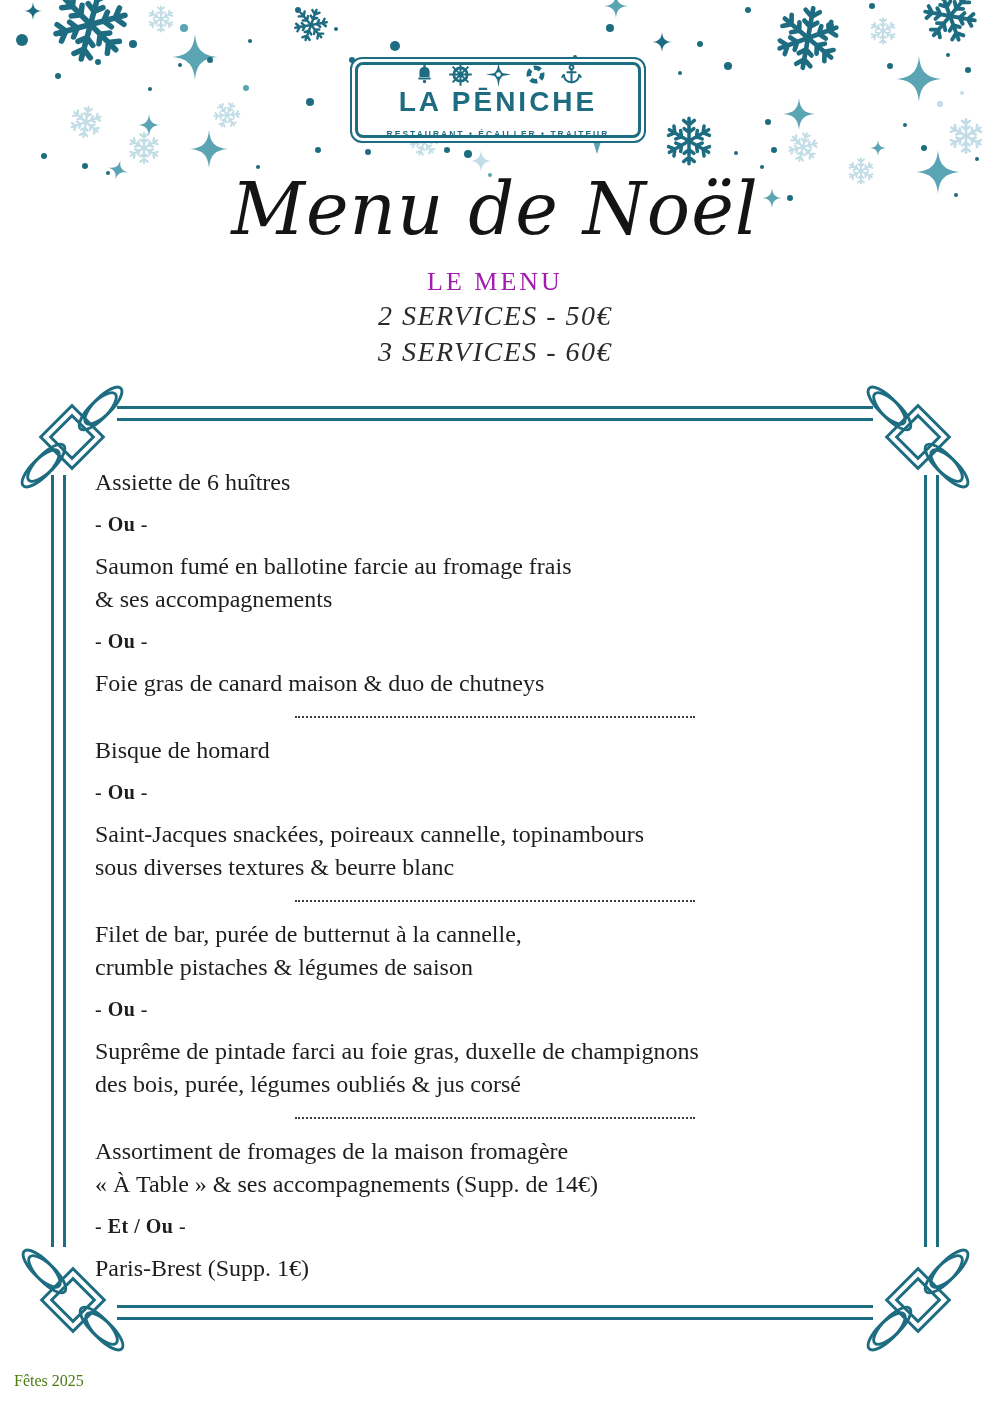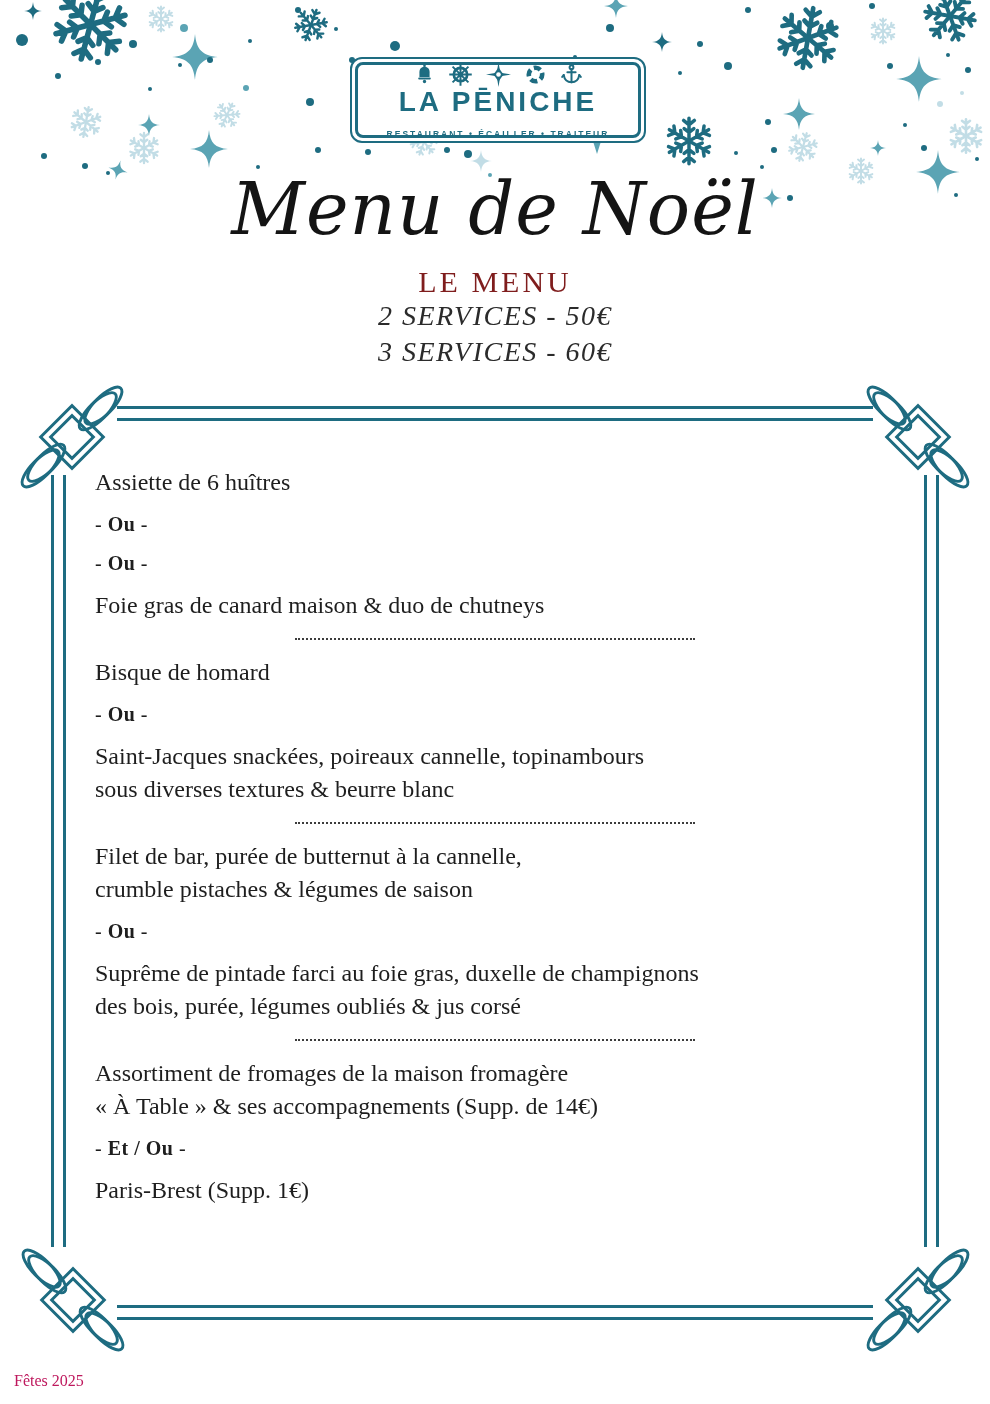--- a/index.html
+++ b/index.html
@@ -30,21 +30,21 @@
     font-family:"Liberation Sans",sans-serif;font-weight:bold;font-size:8.5px;
     letter-spacing:2px;color:#1e6c81;margin-top:12px;white-space:nowrap;
   }
   
   .menu-title{
     position:absolute;left:0;top:166px;width:990px;text-align:center;z-index:2;
     font-family:"DejaVu Serif",serif;font-style:italic;font-size:72px;line-height:86px;
     color:#141414;letter-spacing:1px;
   }
   .pricing{position:absolute;left:0;top:266px;width:990px;text-align:center;z-index:2;}
-  .pricing-heading{font-size:30px;letter-spacing:3px;color:#7f1d1d;line-height:32px;}
+  .pricing-heading{font-size:26px;letter-spacing:3px;color:#a21caf;line-height:32px;}
   .pricing-option{font-style:italic;font-size:28px;letter-spacing:1.5px;color:#2b2b2b;line-height:36px;}
   
   .frame-line{position:absolute;box-sizing:border-box;z-index:1;}
   .frame-h{left:117px;width:756px;height:15px;border-top:3px solid #1e6c81;border-bottom:3px solid #1e6c81;}
   .frame-h.top{top:406px;}
   .frame-h.bottom{top:1305px;}
   .frame-v{top:475px;height:772px;width:15px;border-left:3px solid #1e6c81;border-right:3px solid #1e6c81;}
   .frame-v.left{left:51px;}
   .frame-v.right{left:924px;}
   .corner{position:absolute;width:112px;height:112px;z-index:1;line-height:0;}
@@ -52,21 +52,21 @@
   .corner.tr{left:862px;top:381px;transform:scaleX(-1);}
   .corner.bl{left:17px;top:1244px;transform:scaleY(-1);}
   .corner.br{left:862px;top:1244px;transform:rotate(180deg);}
   
   .menu-body{position:absolute;left:95px;top:446px;width:800px;text-align:left;z-index:2;padding-top:8px;}
   .dish{font-size:24px;line-height:33px;color:#1e1e1e;margin:12px 0;}
   .course-choice{font-size:20px;line-height:27px;color:#1e1e1e;margin:12px 0;letter-spacing:.5px;}
   .course-choice b{font-weight:bold;}
   .course-divider{width:400px;height:0;border-top:2.5px dotted #3c3c3c;margin:16px auto;}
   
-  .footer-note{position:absolute;left:14px;top:1372px;font-size:16px;color:#be185d;z-index:2;}
+  .footer-note{position:absolute;left:14px;top:1372px;font-size:16px;color:#4d7c0f;z-index:2;}
 </style>
 </head>
 <body>
 
 <div class="snow-band">
     <span style="left:48px;top:-18px"><svg width="85" height="85" viewBox="-50 -50 100 100" style="transform:rotate(15deg)">
     <g stroke="#1e6c81" stroke-width="6.5" stroke-linecap="round" fill="none">
           <g transform="rotate(0)">
             <path d="M0 0L0 -42M0 -30L-10 -38M0 -30L10 -38M0 -16L-9 -23M0 -16L9 -23"></path>
           </g>
@@ -668,20 +668,24 @@
       <ellipse cx="27" cy="73" rx="22" ry="8" transform="rotate(-45 27 73)"></ellipse>
       <ellipse cx="22" cy="78" rx="22" ry="8" transform="rotate(-45 22 78)"></ellipse>
     </g>
     </svg></div>
 
 <div class="menu-body">
     <div class="dish">
       <div class="dish-line">Assiette de 6 huîtres</div>
     </div>
     <div class="course-choice">- <b>Ou</b> -</div>
+    <div class="dish">
+      <div class="dish-line">Saumon fumé en ballotine farcie au fromage frais</div>
+      <div class="dish-line">&amp; ses accompagnements</div>
+    </div>
     <div class="course-choice">- <b>Ou</b> -</div>
     <div class="dish">
       <div class="dish-line">Foie gras de canard maison &amp; duo de chutneys</div>
     </div>
     <div class="course-divider"></div>
     <div class="dish">
       <div class="dish-line">Bisque de homard</div>
     </div>
     <div class="course-choice">- <b>Ou</b> -</div>
     <div class="dish">

